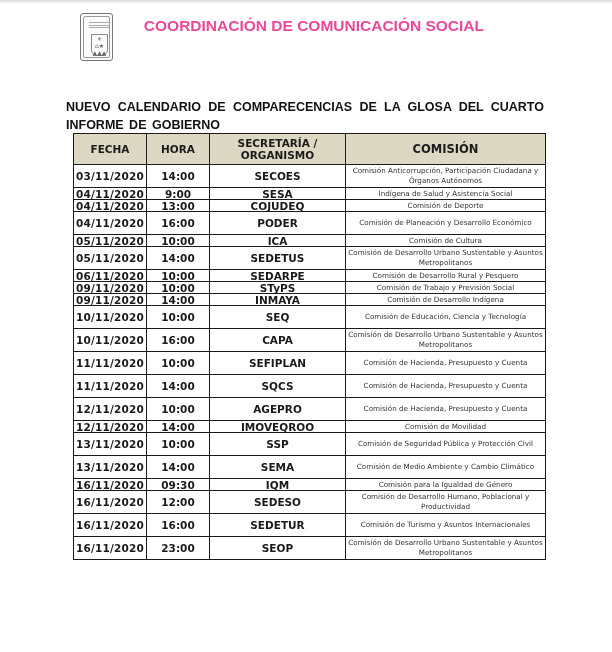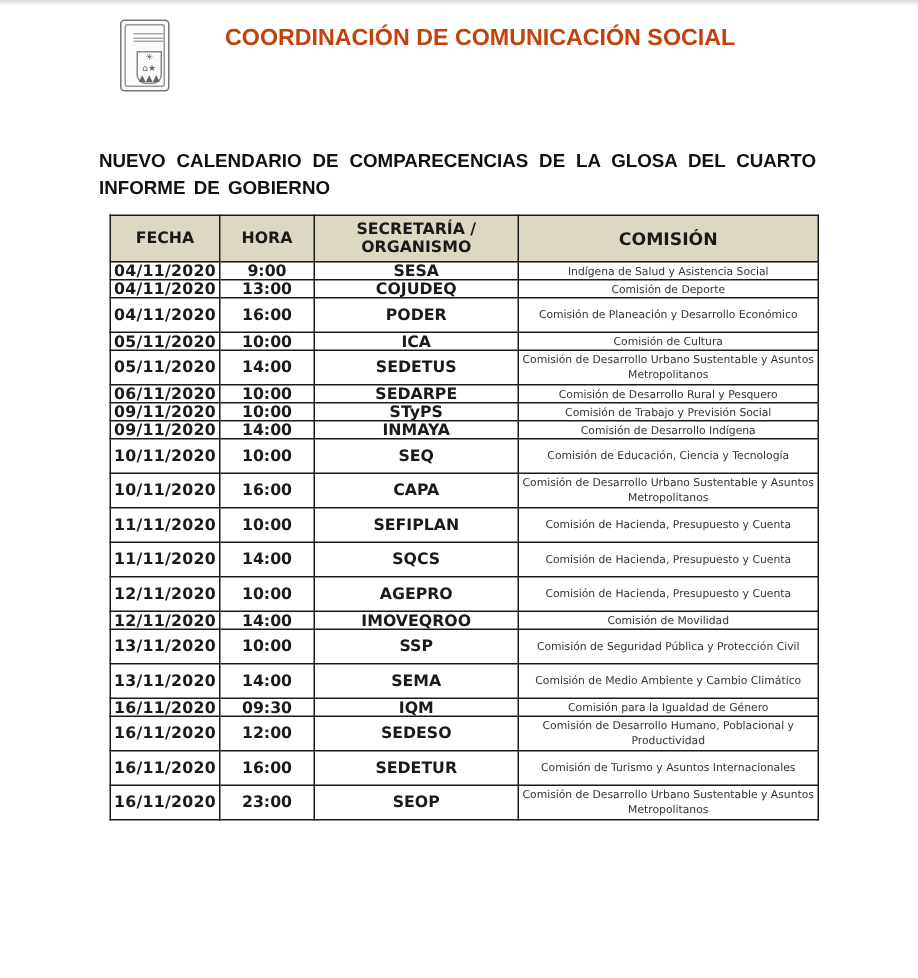--- a/index.html
+++ b/index.html
@@ -20,33 +20,33 @@
     border: 1px solid #999; border-radius: 2px;
   }
   .logo .lines { position: absolute; left: 5px; top: 5px; width: 20px; }
   .logo .lines div { height: 1px; background: #aaa; margin-bottom: 1.5px; }
   .logo .shield {
     position: absolute; left: 7px; top: 17px; width: 17px; height: 22px;
     border: 1px solid #888; border-radius: 0 0 6px 6px; box-sizing: border-box;
     font-size: 6px; color: #666; text-align: center; line-height: 7px;
   }
   .org-title {
-    position: absolute; left: 150px; top: 16px; width: 352px; text-align: left;
-    font-family: "Liberation Sans", sans-serif; font-weight: bold; color: #c2410c;
+    position: absolute; left: 132px; top: 16px; width: 352px; text-align: right;
+    font-family: "Liberation Sans", sans-serif; font-weight: bold; color: #ec4899;
     font-size: 15.5px; line-height: 19px;
   }
   .doc-title {
     position: absolute; left: 66px; top: 78px; width: 478px;
     font-family: "Liberation Sans", sans-serif; font-weight: bold; color: #111;
     font-size: 12.5px; line-height: 18px; text-align: justify; text-align-last: left;
     word-spacing: 2px;
     margin-top: 20px;
   }
   table.cal {
-    position: absolute; left: 73px; top: 143px; width: 472px;
+    position: absolute; left: 73px; top: 133px; width: 472px;
     border-collapse: collapse; table-layout: fixed;
     font-family: "DejaVu Sans", sans-serif;
   }
   table.cal th, table.cal td { border: 1.5px solid #1a1a1a; padding: 0; text-align: center; vertical-align: middle; }
   table.cal th {
     background: #ddd8c4; color: #1a1a1a; font-weight: bold; font-size: 10.5px; line-height: 12px; height: 30px;
   }
   table.cal th.com { font-size: 11.5px; }
   td.fecha, td.hora, td.sec { font-weight: bold; font-size: 10.5px; color: #1a1a1a; }
   td.fecha { letter-spacing: 0.2px; }
@@ -85,20 +85,26 @@
   </colgroup>
   <thead>
     <tr>
       <th>FECHA</th>
       <th>HORA</th>
       <th style="padding:0 18px;">SECRETARÍA / ORGANISMO</th>
       <th class="com">COMISIÓN</th>
     </tr>
   </thead>
   <tbody id="tbody">
+      <tr class="r2">
+        <td class="fecha">03/11/2020</td>
+        <td class="hora">14:00</td>
+        <td class="sec">SECOES</td>
+        <td class="com">Comisión Anticorrupción, Participación Ciudadana y Órganos Autónomos</td>
+      </tr>
       <tr class="r1">
         <td class="fecha">04/11/2020</td>
         <td class="hora">9:00</td>
         <td class="sec">SESA</td>
         <td class="com">Indígena de Salud y Asistencia Social</td>
       </tr>
       <tr class="r1">
         <td class="fecha">04/11/2020</td>
         <td class="hora">13:00</td>
         <td class="sec">COJUDEQ</td>

